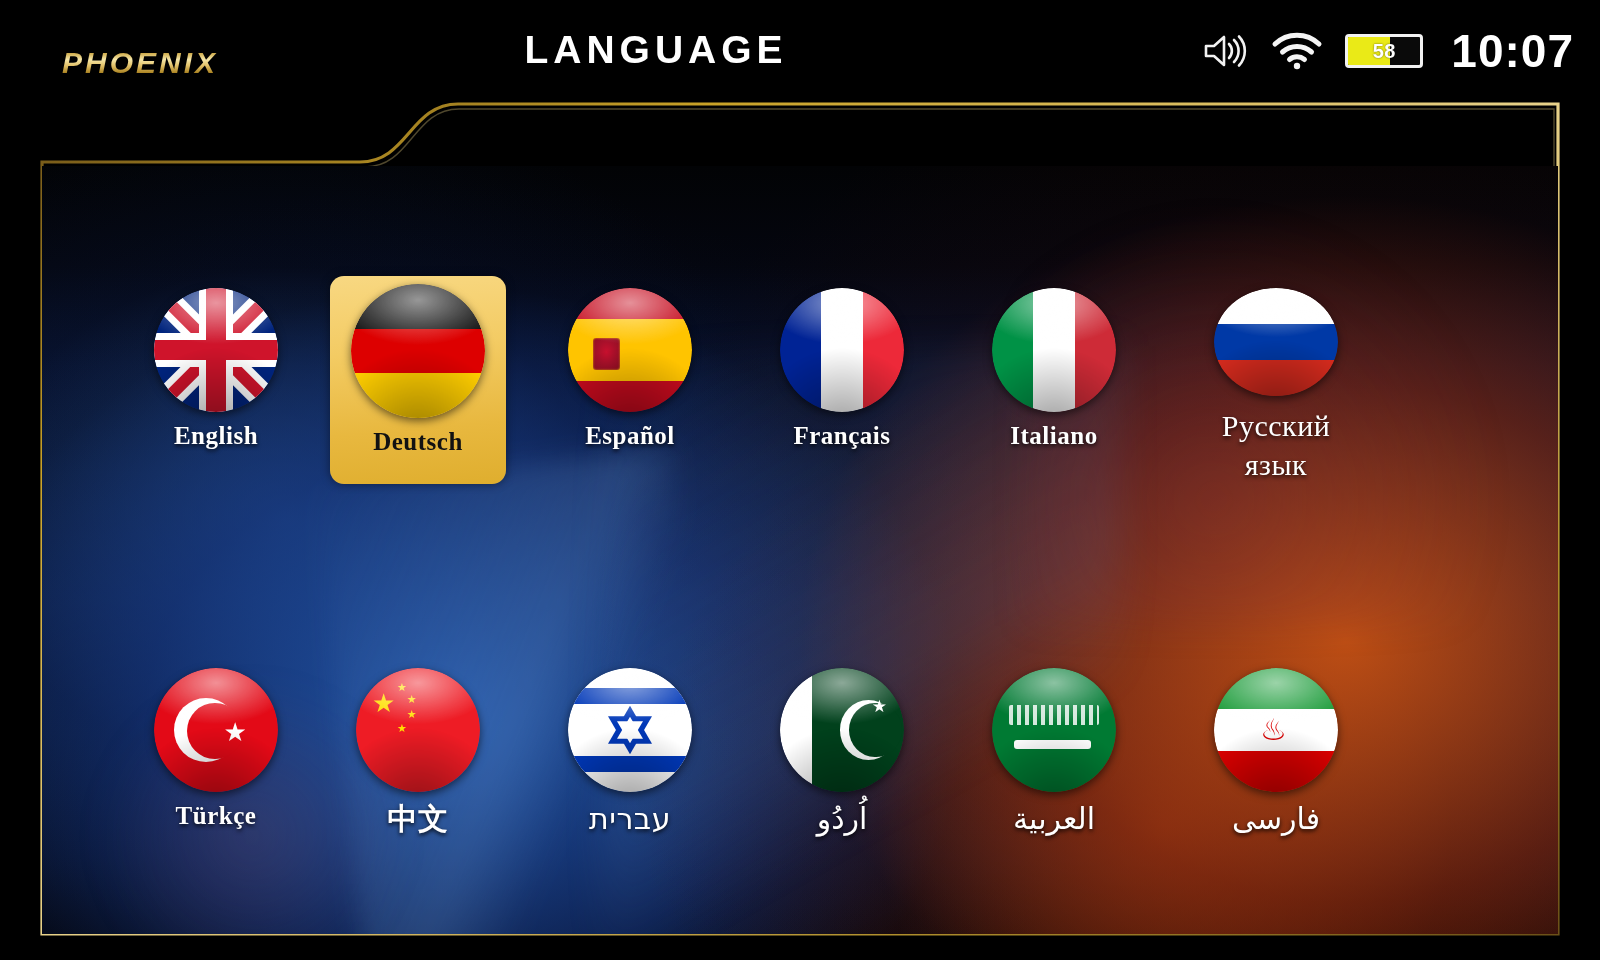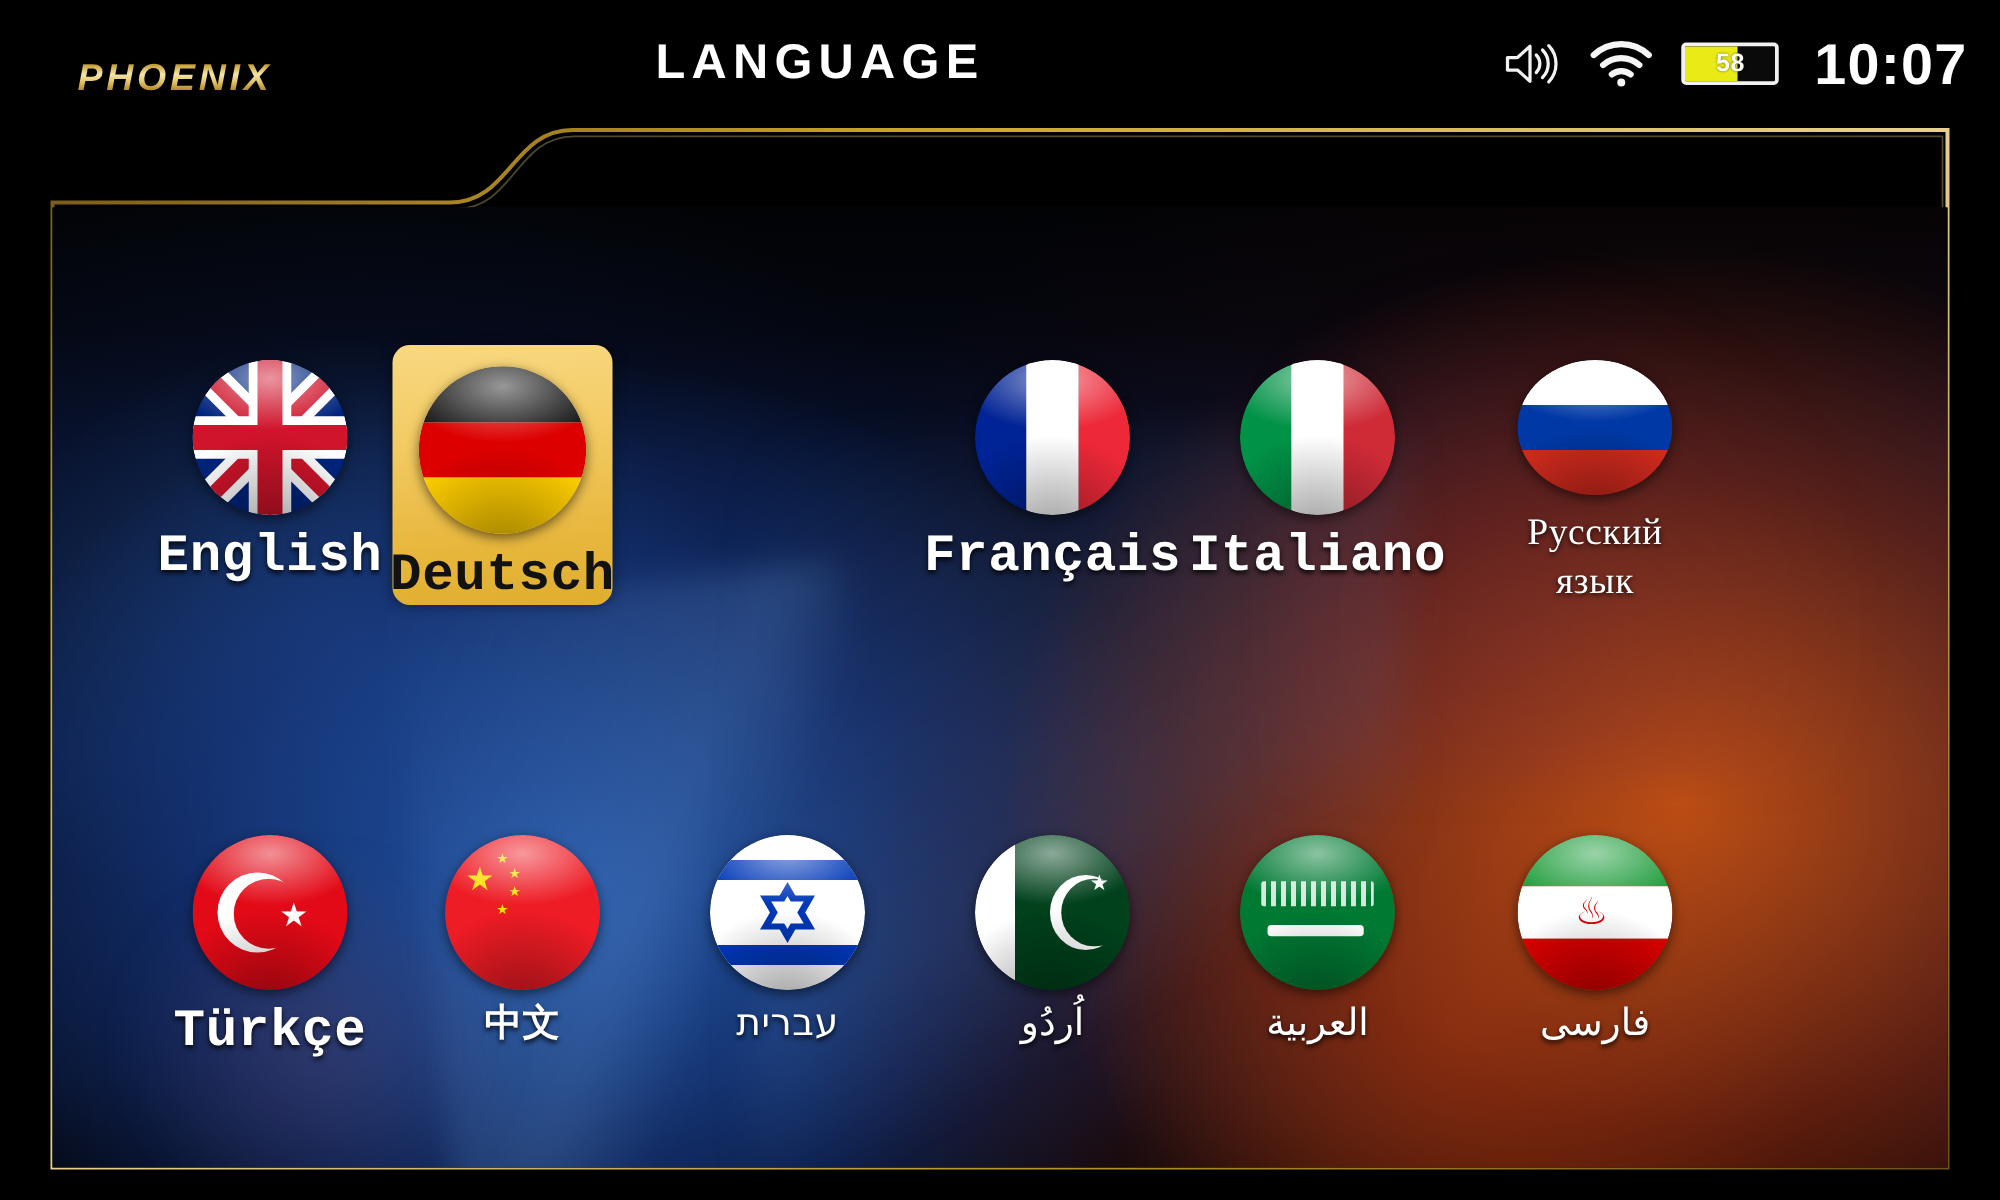--- a/index.html
+++ b/index.html
@@ -234,27 +234,27 @@
     background:
       radial-gradient(ellipse 86% 48% at 50% 12%, rgba(255,255,255,0.55) 0%, rgba(255,255,255,0.18) 46%, rgba(255,255,255,0) 70%),
       radial-gradient(ellipse 120% 120% at 50% 118%, rgba(0,0,0,0.42) 0%, rgba(0,0,0,0) 58%);
     pointer-events: none;
     z-index: 9;
   }
 
   .lang-label {
     margin-top: 10px;
     color: #ffffff;
-    font-size: 42px;
+    font-size: 25px;
     font-weight: 700;
     letter-spacing: 0.5px;
     text-align: center;
     line-height: 1.12;
     text-shadow: 0 2px 4px rgba(0,0,0,0.85);
-    font-family: Liberation Mono, monospace;
+    font-family: Liberation Serif, serif;
     white-space: pre-line;
   }
   .lang-item.selected .lang-label {
     color: #121212;
     text-shadow: none;
   }
   .lang-label.serif {
     font-family: "Liberation Serif", serif;
     font-weight: 400;
     font-size: 30px;
@@ -415,31 +415,44 @@
       <div class="uk-d1r"></div>
               <div class="uk-d2r"></div>
       <div class="uk-cv"></div>
               <div class="uk-ch"></div>
       <div class="uk-cvr"></div>
               <div class="uk-chr"></div>
     </div>
           </div>
           <div class="lang-label">English</div>
         </div>
-        <div class="lang-item selected" style="left: 272px; top: 110px; justify-content: flex-end;">
+        <div class="lang-item selected" style="left: 288px; top: 110px;">
           <div class="flag-wrap">
             <div class="flag">
               <div class="f-stripes-h">
       <div style="background:#1a1a1a"></div>
       <div style="background:#dd0000"></div>
       <div style="background:#ffce00"></div>
               </div>
             </div>
           </div>
           <div class="lang-label">Deutsch</div>
+        </div>
+        <div class="lang-item" style="left: 500px; top: 110px;">
+          <div class="flag-wrap">
+            <div class="flag">
+              <div class="f-stripes-h">
+      <div style="background:#c60b1e"></div>
+      <div style="background:#ffc400;flex:2"></div>
+      <div style="background:#c60b1e"></div>
+              </div>
+      <div class="es-arms"></div>
+            </div>
+          </div>
+          <div class="lang-label">Español</div>
         </div>
         <div class="lang-item" style="left: 712px; top: 110px;">
           <div class="flag-wrap">
             <div class="flag">
               <div class="f-stripes-v">
       <div style="background:#002395"></div>
       <div style="background:#ffffff"></div>
       <div style="background:#ed2939"></div>
               </div>
             </div>

